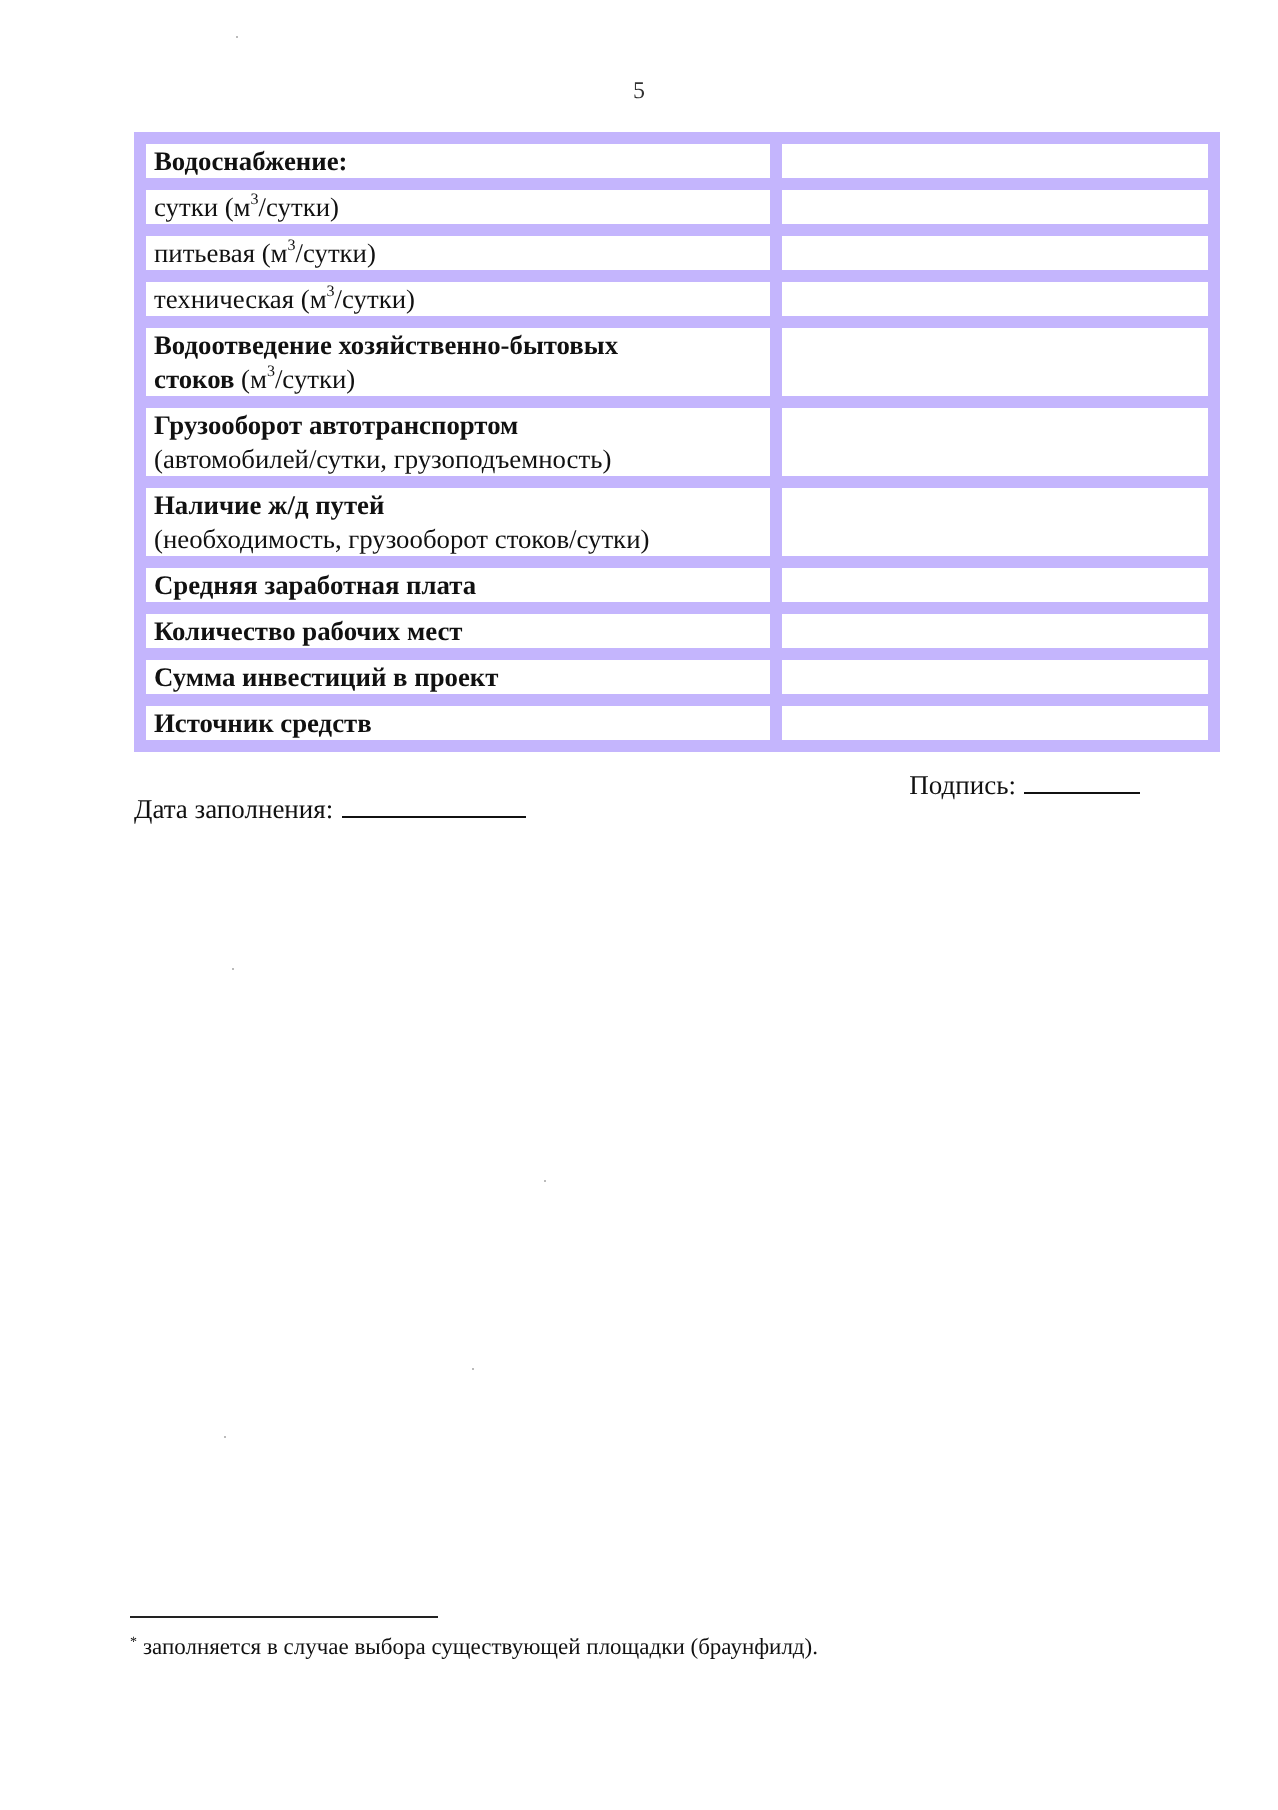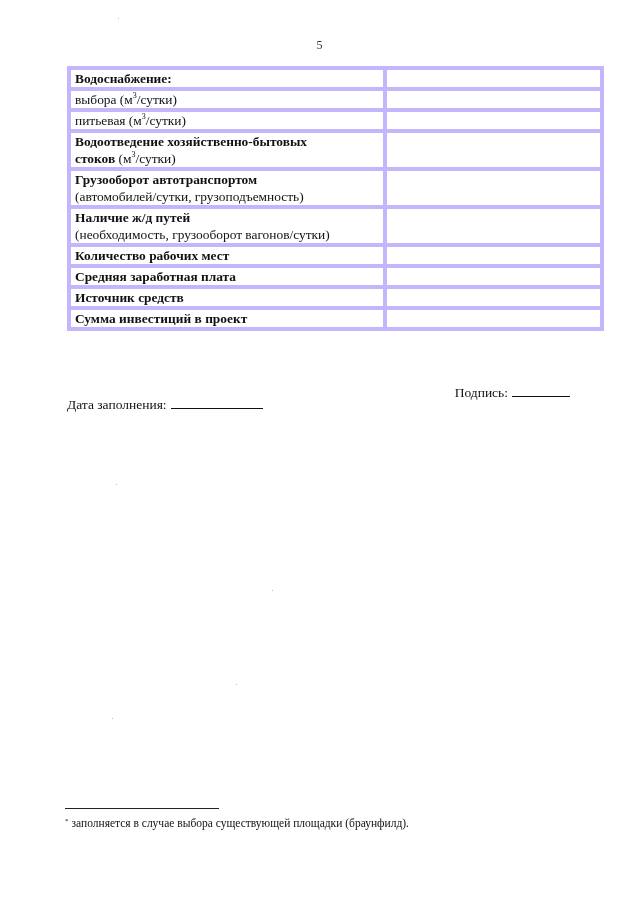--- a/index.html
+++ b/index.html
@@ -26,21 +26,21 @@
     }
     .form-table {
       position: absolute;
       top: 66px;
       left: 67px;
       width: 526px;
       border-collapse: collapse;
       table-layout: fixed;
     }
     .form-table td {
-      border: 4px solid #c4b5fd;
+      border: 6px solid #c4b5fd;
       padding: 0 4px;
       font-size: 13.4px;
       line-height: 17px;
       vertical-align: top;
       white-space: nowrap;
     }
     .form-table td.label-cell {
       width: 304px;
     }
     .form-table td.value-cell {
@@ -113,53 +113,57 @@
 
 <div class="page-number">5</div>
 
 <table class="form-table">
   <tbody>
       <tr class="h18">
     <td class="label-cell bold">Водоснабжение:</td>
     <td class="value-cell"></td>
   </tr>
   <tr class="h18">
-    <td class="label-cell"><span>выбора (м</span><sup class="unit-sup">3</sup><span>/сутки)</span></td>
+    <td class="label-cell"><span>сутки (м</span><sup class="unit-sup">3</sup><span>/сутки)</span></td>
     <td class="value-cell"></td>
   </tr>
   <tr class="h18">
     <td class="label-cell"><span>питьевая (м</span><sup class="unit-sup">3</sup><span>/сутки)</span></td>
+    <td class="value-cell"></td>
+  </tr>
+  <tr class="h18">
+    <td class="label-cell"><span>техническая (м</span><sup class="unit-sup">3</sup><span>/сутки)</span></td>
     <td class="value-cell"></td>
   </tr>
   <tr class="h35">
     <td class="label-cell"><span class="bold">Водоотведение хозяйственно-бытовых</span><br><span class="bold">стоков</span><span> (м</span><sup class="unit-sup">3</sup><span>/сутки)</span></td>
     <td class="value-cell"></td>
   </tr>
   <tr class="h35">
     <td class="label-cell"><span class="bold">Грузооборот автотранспортом</span><br><span>(автомобилей/сутки, грузоподъемность)</span></td>
     <td class="value-cell"></td>
   </tr>
   <tr class="h35">
-    <td class="label-cell"><span class="bold">Наличие ж/д путей</span><br><span>(необходимость, грузооборот вагонов/сутки)</span></td>
+    <td class="label-cell"><span class="bold">Наличие ж/д путей</span><br><span>(необходимость, грузооборот стоков/сутки)</span></td>
+    <td class="value-cell"></td>
+  </tr>
+  <tr class="h18">
+    <td class="label-cell bold">Средняя заработная плата</td>
     <td class="value-cell"></td>
   </tr>
   <tr class="h18">
     <td class="label-cell bold">Количество рабочих мест</td>
     <td class="value-cell"></td>
   </tr>
   <tr class="h18">
-    <td class="label-cell bold">Средняя заработная плата</td>
+    <td class="label-cell bold">Сумма инвестиций в проект</td>
     <td class="value-cell"></td>
   </tr>
   <tr class="h18">
     <td class="label-cell bold">Источник средств</td>
-    <td class="value-cell"></td>
-  </tr>
-  <tr class="h18">
-    <td class="label-cell bold">Сумма инвестиций в проект</td>
     <td class="value-cell"></td>
   </tr>
 </tbody>
   </table>
 
 <div class="sign-row">
   <div class="date-field">
     <span>Дата заполнения:</span><span class="blank-line date-blank"></span>
   </div>
   <div class="signature-field">

